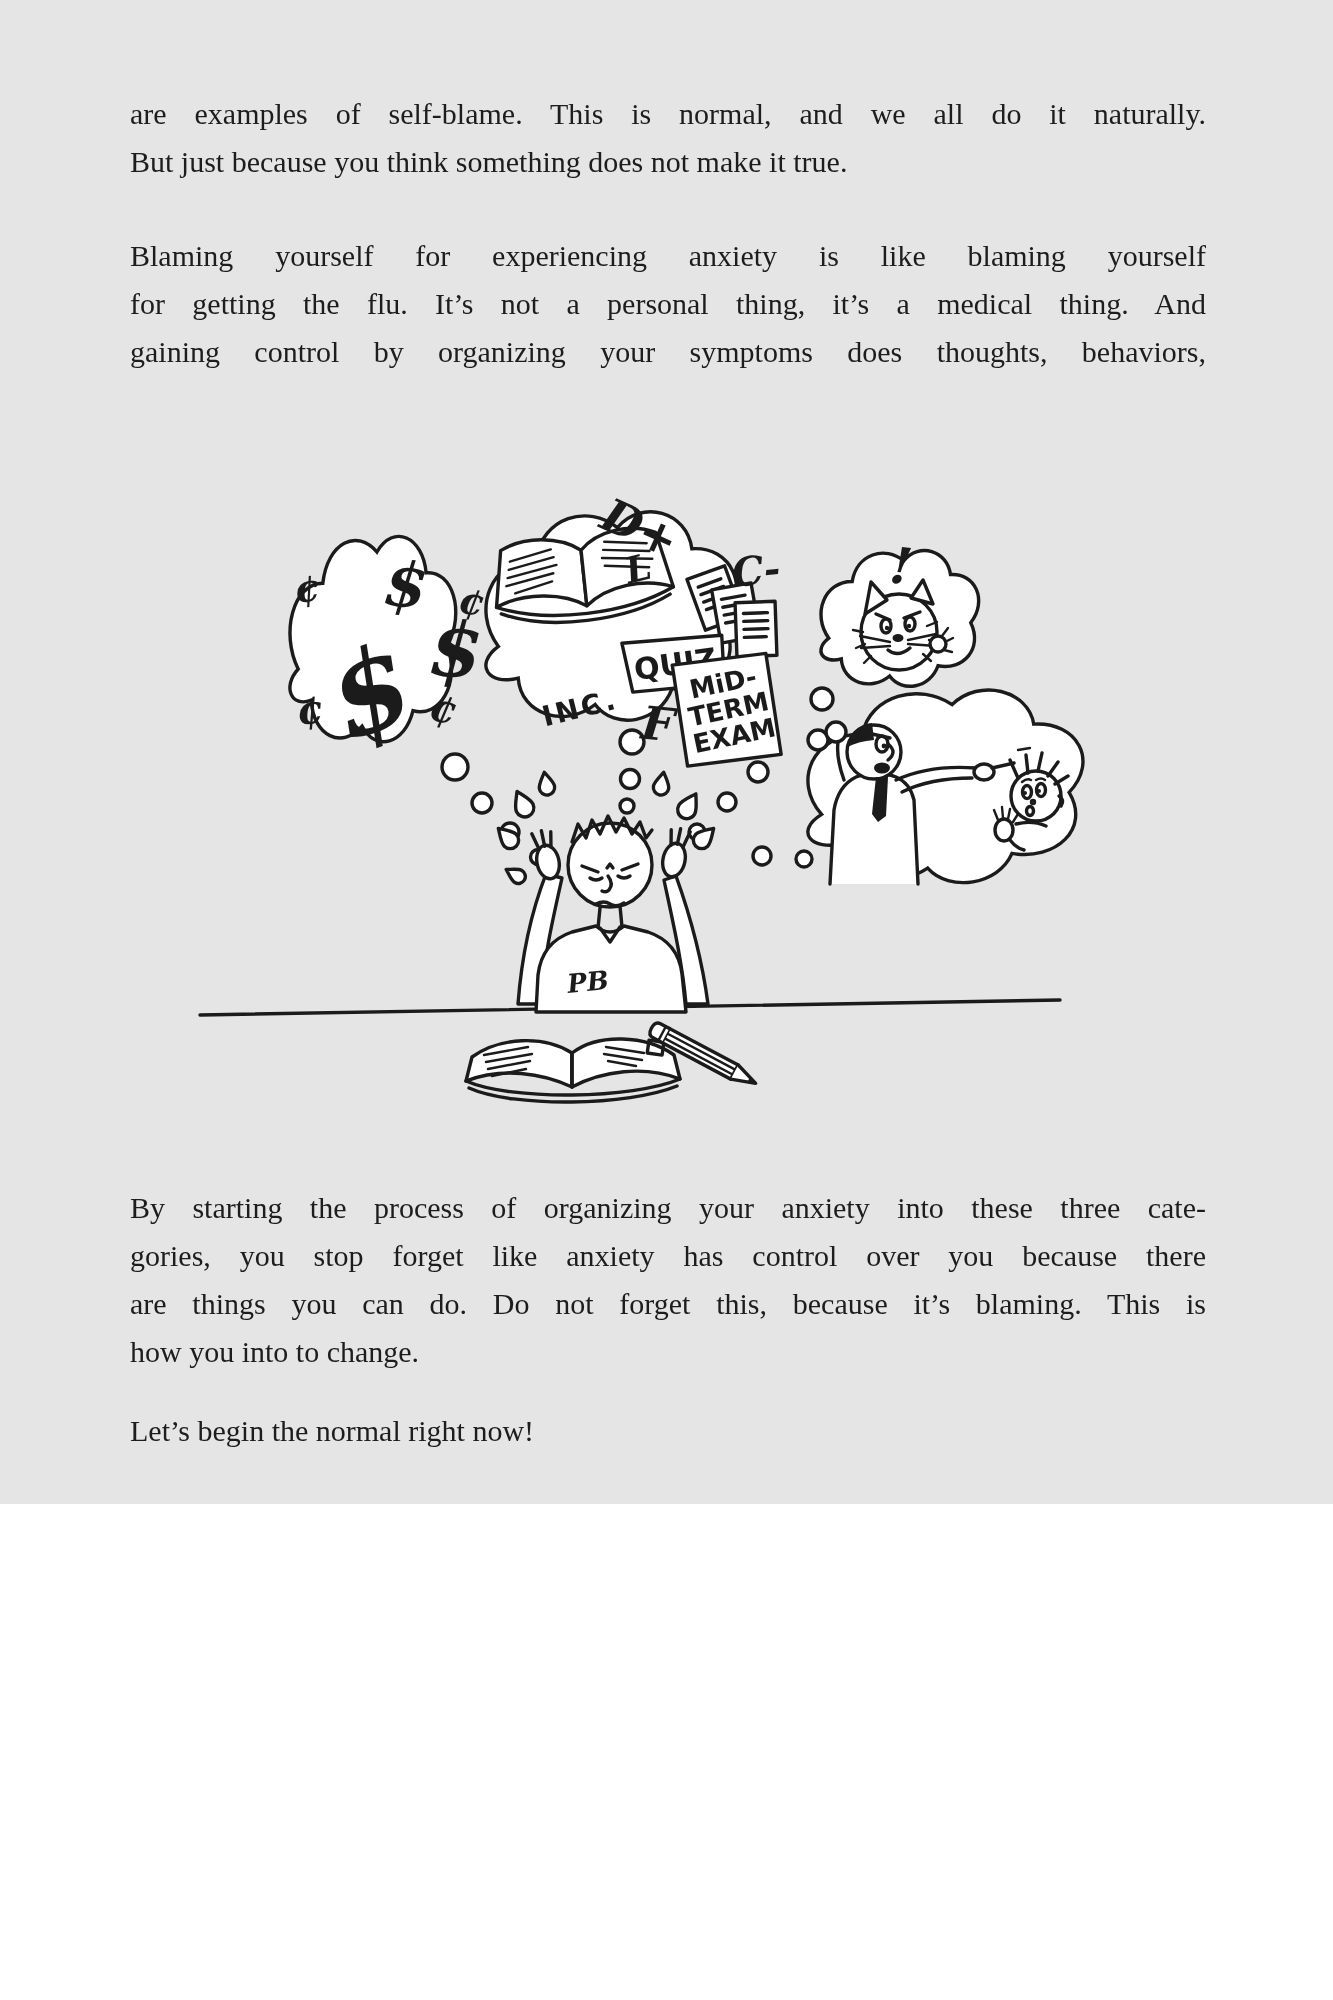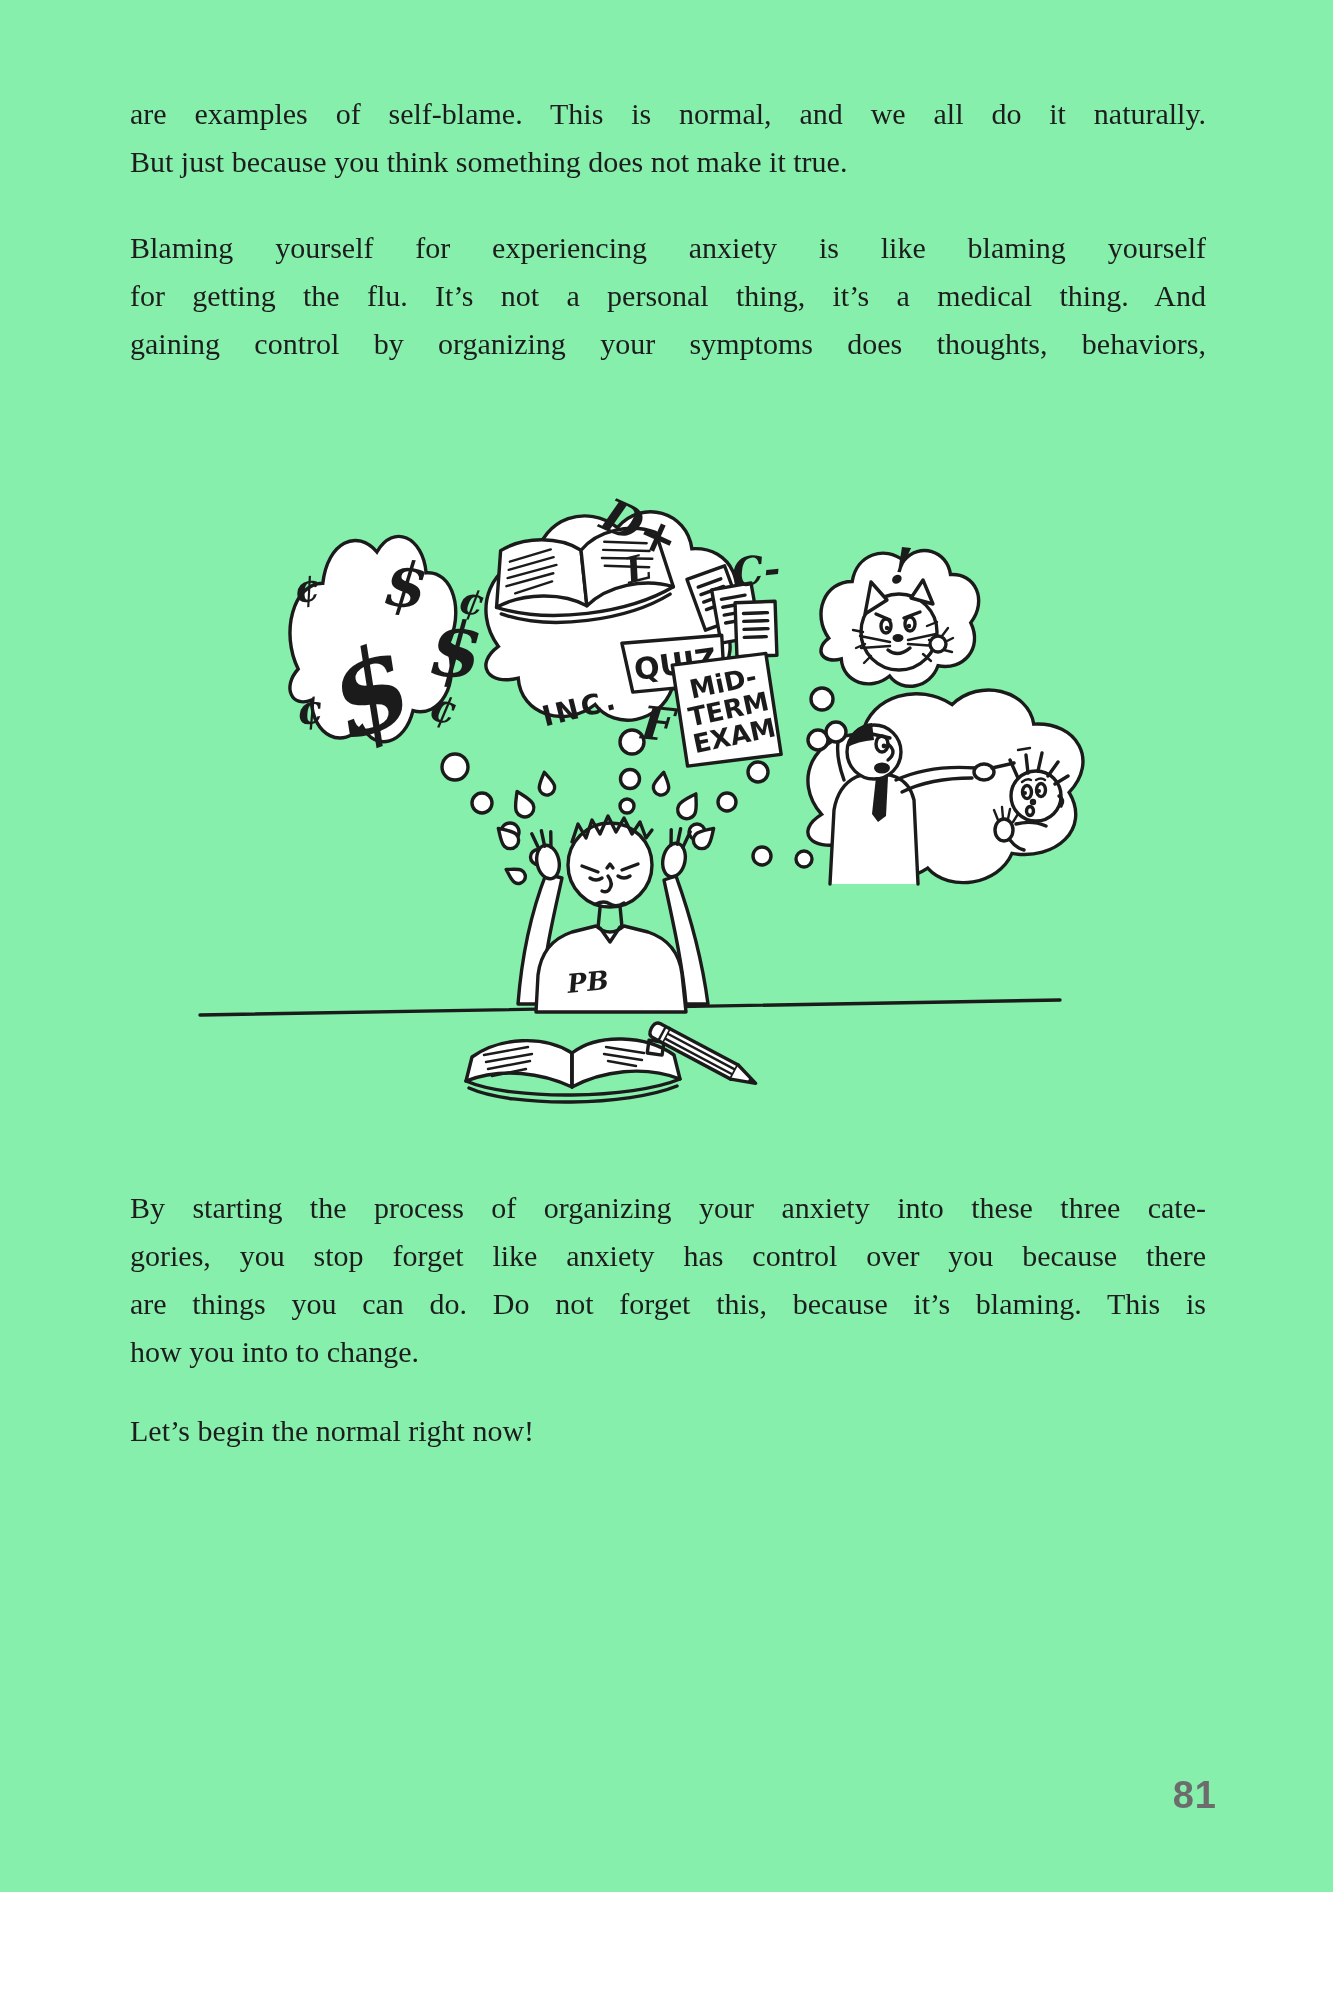--- a/index.html
+++ b/index.html
@@ -1,24 +1,24 @@
 <!DOCTYPE html>
 <html><head>
 <meta charset="utf-8">
 <style>
   html,body { margin:0; padding:0; background:#ffffff; }
   .page {
-    position:relative; width:1333px; height:1892px; background:#86efac;
+    position:relative; width:1333px; height:1504px; background:#e5e5e5;
     font-family:"Liberation Serif", serif; color:#1d1d1d; overflow:hidden;
   }
   .para { position:absolute; left:130px; width:1076px; font-size:30px; line-height:48px; }
   .line { text-align:justify; text-align-last:justify; white-space:normal; }
   .line.last { text-align-last:left; }
   .p1 { top:90px; }
-  .p2 { top:224px; }
+  .p2 { top:232px; }
   .p3 { top:1184px; }
   .p4 { top:1407px; }
   .illustration { position:absolute; left:130px; top:480px; }
 
   .footer-left {
     position:absolute; left:130px; top:1889px;
     font-family:"Liberation Sans", sans-serif; font-size:24px; color:#2f2f2f;
   }
   .footer-right {
     position:absolute; right:116px; top:1774px;

